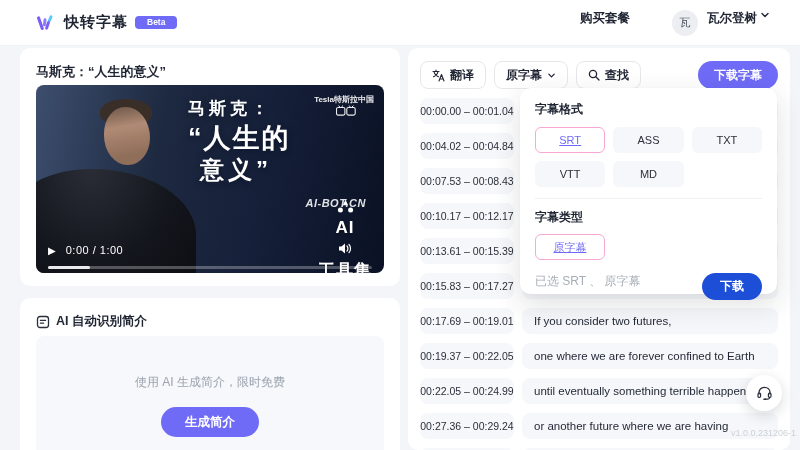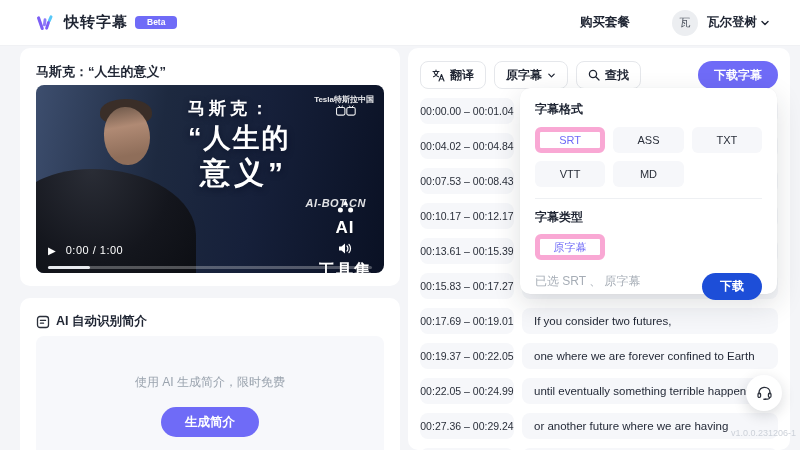--- a/index.html
+++ b/index.html
@@ -14,21 +14,21 @@
     background:#ffffff; border-bottom:1px solid #f0f1f4;
     display:flex; align-items:center; justify-content:space-between;
     padding:0 30px 0 34px; z-index:5;
   }
   .logo-group { display:flex; align-items:center; }
   .logo-title { font-size:15px; font-weight:bold; margin-left:8px; letter-spacing:1px; }
   .beta-badge {
     background:#6f6bf7; color:#fff; font-size:8.5px; font-weight:bold;
     border-radius:4px; padding:2px 12px; margin-left:7px; line-height:1;
   }
-  .header-right { display:flex; align-items:center; }
+  .header-right { display:flex; align-items:flex-start; }
   .buy-link { font-size:12.5px; font-weight:600; margin-right:42px; cursor:pointer; }
   .avatar {
     width:26px; height:26px; border-radius:50%; background:#eceef1;
     display:flex; align-items:center; justify-content:center;
     font-size:11px; color:#4a515c;
   }
   .username { font-size:12.5px; font-weight:600; margin:0 3px 0 9px; }
   
   .card { position:absolute; background:#fff; border-radius:10px; }
   .card-video { left:20px; top:48px; width:380px; height:238px; }
@@ -49,21 +49,21 @@
     border-radius:46% 54% 48% 52%;
   }
   .musk-hair {
     position:absolute; left:64px; top:14px; width:52px; height:26px;
     background:#3a2e28; border-radius:50% 50% 40% 40%;
   }
   .overlay-heading { position:absolute; left:152px; top:14px; color:#fff;
     text-shadow:0 2px 6px rgba(4,10,30,.65); line-height:1.15; }
   .oh-line1 { font-size:17px; font-weight:bold; letter-spacing:4px; }
   .oh-line2 { font-size:27px; font-weight:bold; letter-spacing:2px; margin-top:4px; }
-  .oh-line3 { font-size:30px; font-weight:bold; letter-spacing:4px; margin-top:2px; margin-left:12px; }
+  .oh-line3 { font-size:24px; font-weight:bold; letter-spacing:4px; margin-top:2px; margin-left:12px; }
   .channel-mark {
     position:absolute; right:10px; top:9px; display:flex; align-items:center;
     color:#fff; font-size:8px; font-weight:bold; opacity:.92;flex-direction:column;
   }
   .aibot-mark {
     position:absolute; right:18px; top:112px; color:rgba(255,255,255,.88);
     font-size:11px; font-weight:bold; font-style:italic; letter-spacing:.5px;
   }
   .controls {
     position:absolute; left:0; right:0; bottom:10px; height:26px;
@@ -124,21 +124,21 @@
     background:#fff; border-radius:10px; z-index:10; padding:13px 15px;
     box-shadow:0 10px 28px rgba(31,35,41,.14), 0 0 1px rgba(31,35,41,.08);
   }
   .panel-heading { font-size:12px; font-weight:bold; }
   .fmt-grid { display:grid; grid-template-columns:repeat(3,1fr); gap:8px; margin-top:9px; }
   .fmt-btn {
     height:26px; background:#f6f7fa; border:1px solid transparent; border-radius:6px;
     font-size:11px; color:#2a2f3a; cursor:pointer;
     font-family:"Liberation Sans","DejaVu Sans",sans-serif;
   }
-  .fmt-btn.selected { background:#fff; border:5px solid #f9a8d4; color:#6f6bf7; }
+  .fmt-btn.selected { background:#fff; border:1px solid #f9a8d4; color:#6f6bf7;text-decoration:underline; }
   .panel-divider { border:none; border-top:1px solid #eef0f3; margin:11px 0 10px 0; }
   .type-row { margin-top:8px; }
   .panel-footer { display:flex; align-items:flex-start; justify-content:space-between; margin-top:13px; }
   .sel-summary { font-size:12px; color:#a6adb6; }
   .mini-dl-btn {
     background:#1d4ed8; color:#fff; border:none; cursor:pointer;
     font-size:12px; font-weight:600; border-radius:14px; height:27px; padding:0 18px;
   }
   .fmt-btn.type { width:70px; }
   

